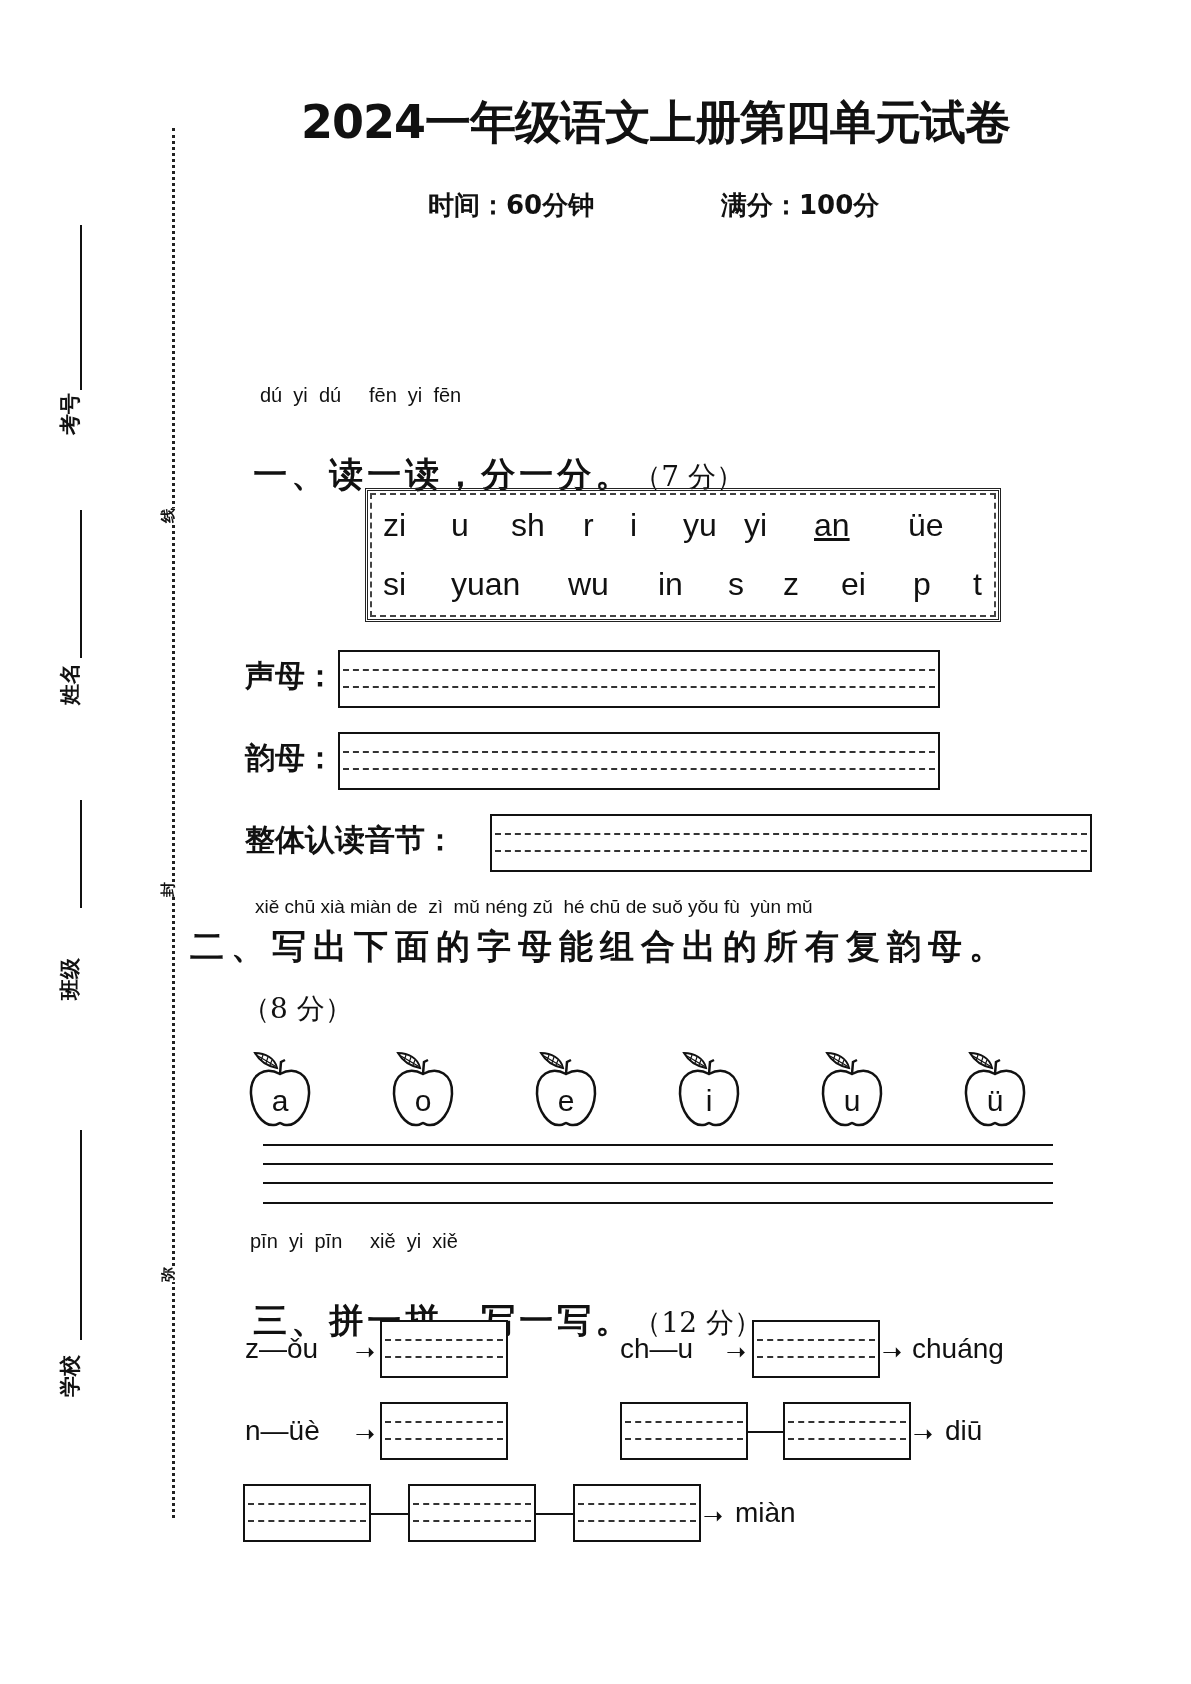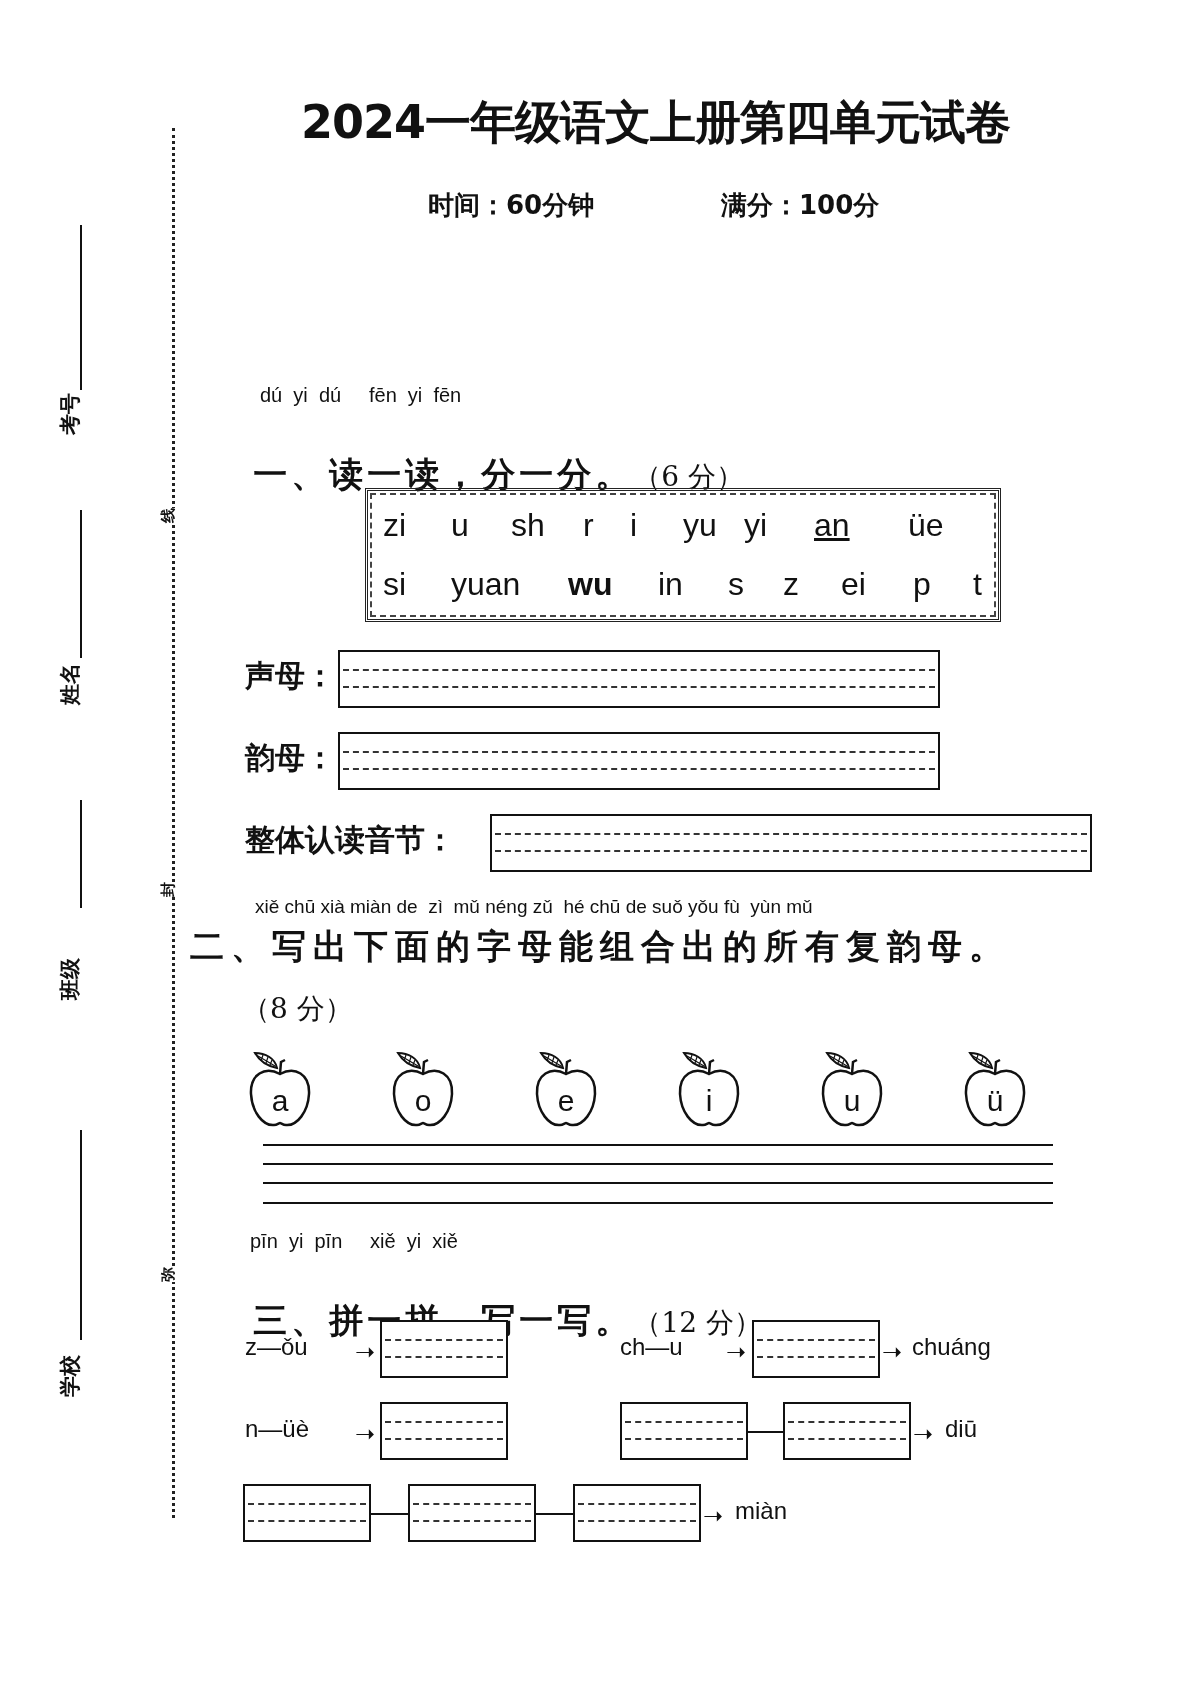--- a/index.html
+++ b/index.html
@@ -41,21 +41,21 @@
   .wbox .dl { position: absolute; left: 3px; right: 3px; border-top: 2px dashed #333; }
   .lbl { position: absolute; font-family: "DejaVu Serif", serif; font-size: 30px; font-weight: bold; }
 
   
   .apple { position: absolute; width: 70px; height: 80px; }
   .apple-letter { position: absolute; left: 0; width: 70px; top: 34px; text-align: center;
                   font-family: "Liberation Sans", sans-serif; font-size: 30px; }
   .hline { position: absolute; left: 263px; width: 790px; height: 0; border-top: 2px solid #111; }
 
   
-  .pinyin-txt { position: absolute; font-family: "Liberation Sans", sans-serif; font-size: 24px; white-space: pre; }
+  .pinyin-txt { position: absolute; font-family: "Liberation Sans", sans-serif; font-size: 28px; white-space: pre; }
   .conn { position: absolute; height: 0; border-top: 2px solid #111; }
   .arrow { position: absolute; font-size: 24px; font-family: "DejaVu Sans", sans-serif; }
 </style>
 </head>
 <body>
 
 <div>
   <div class="side-line" style="top:225px;height:165px;"></div>
   <div class="side-label" style="left:40px;top:400px;">考号</div>
 
@@ -79,39 +79,39 @@
 <div class="subinfo" style="left:698px;margin-left:23px;">满分：100分</div>
 
 <table class="score">
   <tbody>
 </tbody>
   </table>
 
 <div>
   <div class="py" style="left:260px;top:384px;">dú  yi  dú     fēn  yi  fēn</div>
   <div class="qtitle" style="left:190px;top:412px;">
-    <span>一、读一读，分一分。</span><span class="qscore">（6 分）</span>
+    <span>一、读一读，分一分。</span><span class="qscore">（7 分）</span>
   </div>
 
   <div class="deco-box">
     <div class="letters-row" style="top:16px;">
       <span style="left:15px;text-align:center;">zi</span>
       <span style="left:83px;">u</span>
       <span style="left:143px;">sh</span>
       <span style="left:215px;">r</span>
       <span style="left:262px;">i</span>
       <span style="left:315px;">yu</span>
       <span style="left:376px;">yi</span>
       <span style="left:446px;text-decoration:underline;">an</span>
       <span style="left:540px;">üe</span>
     </div>
     <div class="letters-row" style="top:75px;">
       <span style="left:15px;">si</span>
       <span style="left:83px;">yuan</span>
-      <span style="left:200px;font-weight:bold;">wu</span>
+      <span style="left:200px;">wu</span>
       <span style="left:290px;">in</span>
       <span style="left:360px;">s</span>
       <span style="left:415px;">z</span>
       <span style="left:473px;">ei</span>
       <span style="left:545px;">p</span>
       <span style="left:605px;">t</span>
     </div>
   </div>
 
   <div class="lbl" style="left:245px;top:656px;">声母：</div>

